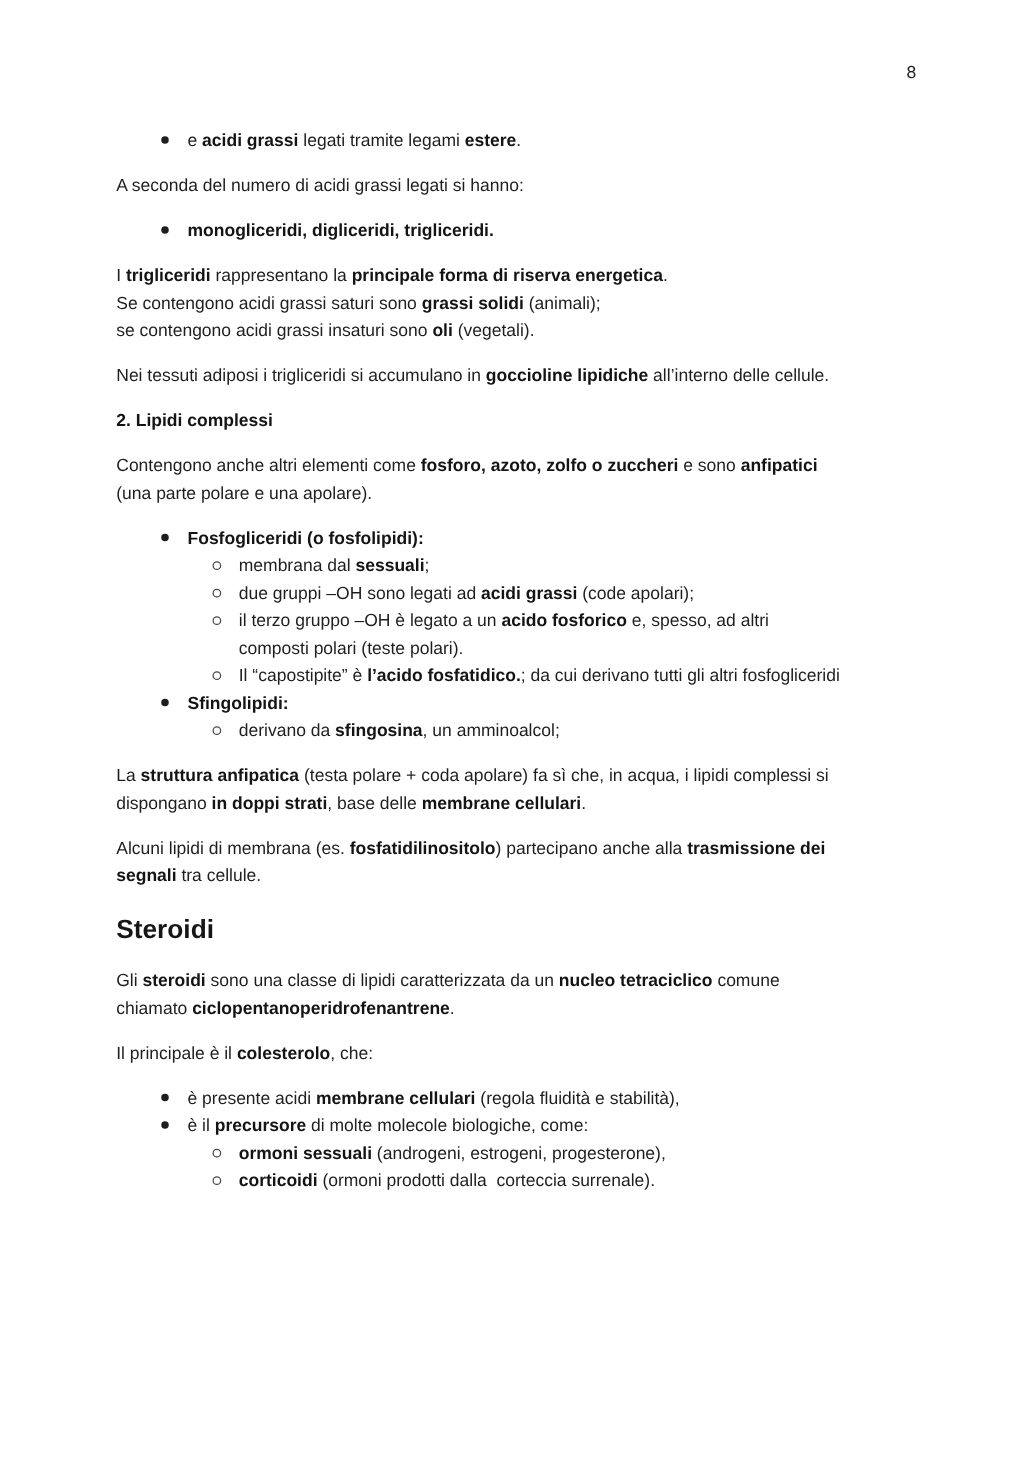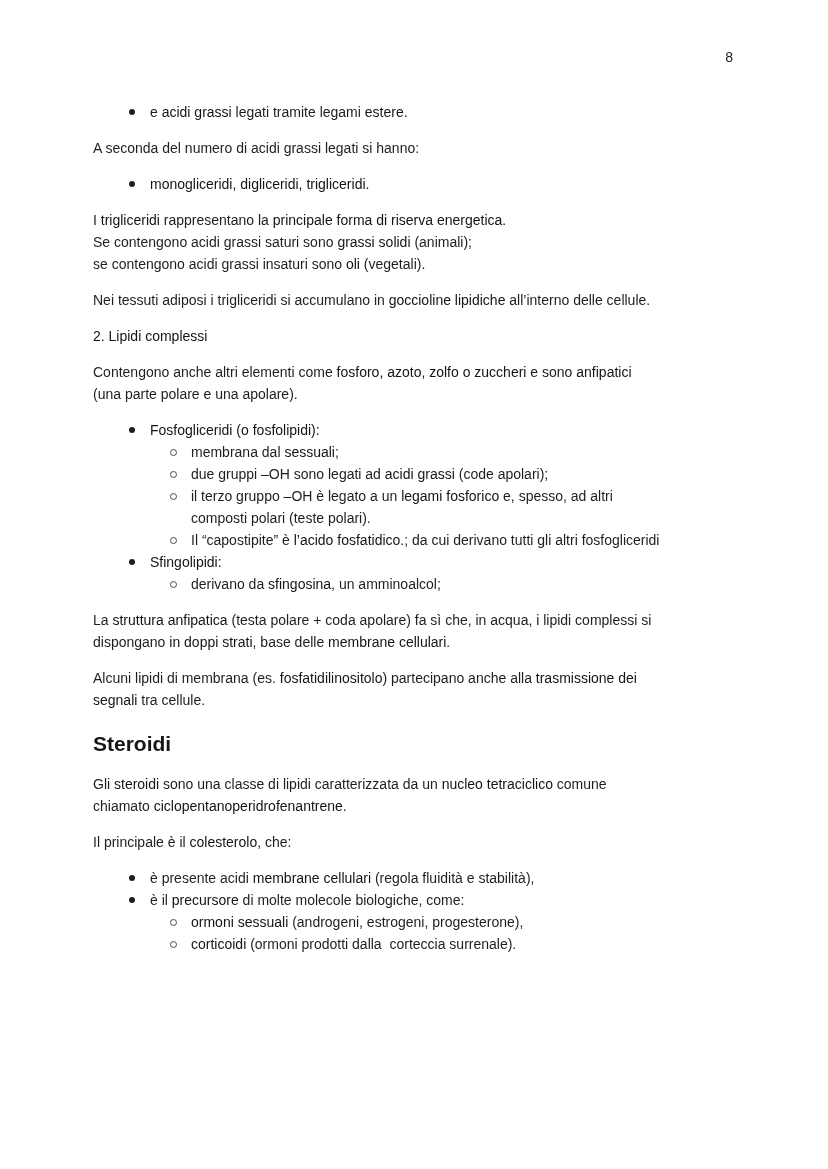--- a/index.html
+++ b/index.html
@@ -18,21 +18,21 @@
   }
   .pagenum { text-align: right; margin: 0 0 33px 0; }
   p { margin: 0 0 14px 0; white-space: pre-wrap; }
   h1 {
     font-size: 21px;
     line-height: 26px;
     font-weight: 700;
     margin: 20px 0 16px 0;
     color: #161616;
   }
-  strong { font-weight: 400; color: #141414; }
+  strong { font-weight: 700; color: #141414; }
   .list { margin: 0 0 14px 0; }
   .li { position: relative; white-space: pre-wrap; }
   .li.l1 { padding-left: 57px; }
   .li.l2 { padding-left: 98px; }
   .marker { position: absolute; display: inline-block; }
   .m1 {
     left: 36px; top: 8px;
     width: 6px; height: 6px;
     border-radius: 50%;
     background: #1e1e1e;
@@ -63,21 +63,21 @@
 Se contengono acidi grassi saturi sono </span><strong>grassi solidi</strong><span> (animali);
 se contengono acidi grassi insaturi sono </span><strong>oli</strong><span> (vegetali).</span></p>
       <p><span>Nei tessuti adiposi i trigliceridi si accumulano in </span><strong>goccioline lipidiche</strong><span> all’interno delle cellule.</span></p>
       <p><strong>2. Lipidi complessi</strong></p>
       <p><span>Contengono anche altri elementi come </span><strong>fosforo, azoto, zolfo o zuccheri</strong><span> e sono </span><strong>anfipatici</strong><span>
 (una parte polare e una apolare).</span></p>
       <div class="list">
         <div class="li l1"><span class="marker m1"></span><span class="litext"><strong>Fosfogliceridi (o fosfolipidi):</strong></span></div>
         <div class="li l2"><span class="marker m2"></span><span class="litext"><span>membrana dal </span><strong>sessuali</strong><span>;</span></span></div>
         <div class="li l2"><span class="marker m2"></span><span class="litext"><span>due gruppi –OH sono legati ad </span><strong>acidi grassi</strong><span> (code apolari);</span></span></div>
-        <div class="li l2"><span class="marker m2"></span><span class="litext"><span>il terzo gruppo –OH è legato a un </span><strong>legami fosforico</strong><span> e, spesso, ad altri
+        <div class="li l2"><span class="marker m2"></span><span class="litext"><span>il terzo gruppo –OH è legato a un </span><strong>acido fosforico</strong><span> e, spesso, ad altri
 composti polari (teste polari).</span></span></div>
         <div class="li l2"><span class="marker m2"></span><span class="litext"><span>Il “capostipite” è </span><strong>l’acido fosfatidico.</strong><span>; da cui derivano tutti gli altri fosfogliceridi</span></span></div>
         <div class="li l1"><span class="marker m1"></span><span class="litext"><strong>Sfingolipidi:</strong></span></div>
         <div class="li l2"><span class="marker m2"></span><span class="litext"><span>derivano da </span><strong>sfingosina</strong><span>, un amminoalcol;</span></span></div>
       </div>
       <p><span>La </span><strong>struttura anfipatica</strong><span> (testa polare + coda apolare) fa sì che, in acqua, i lipidi complessi si
 dispongano </span><strong>in doppi strati</strong><span>, base delle </span><strong>membrane cellulari</strong><span>.</span></p>
       <p><span>Alcuni lipidi di membrana (es. </span><strong>fosfatidilinositolo</strong><span>) partecipano anche alla </span><strong>trasmissione dei
 segnali</strong><span> tra cellule.</span></p>
       <h1><span>Steroidi</span></h1>

